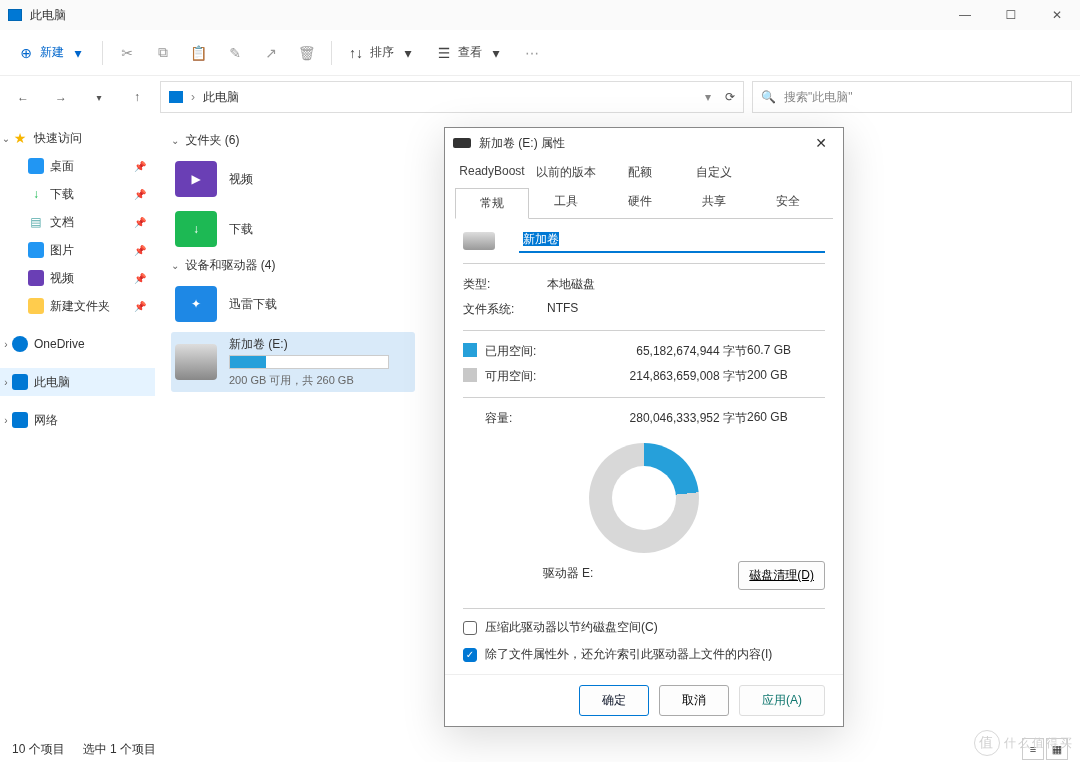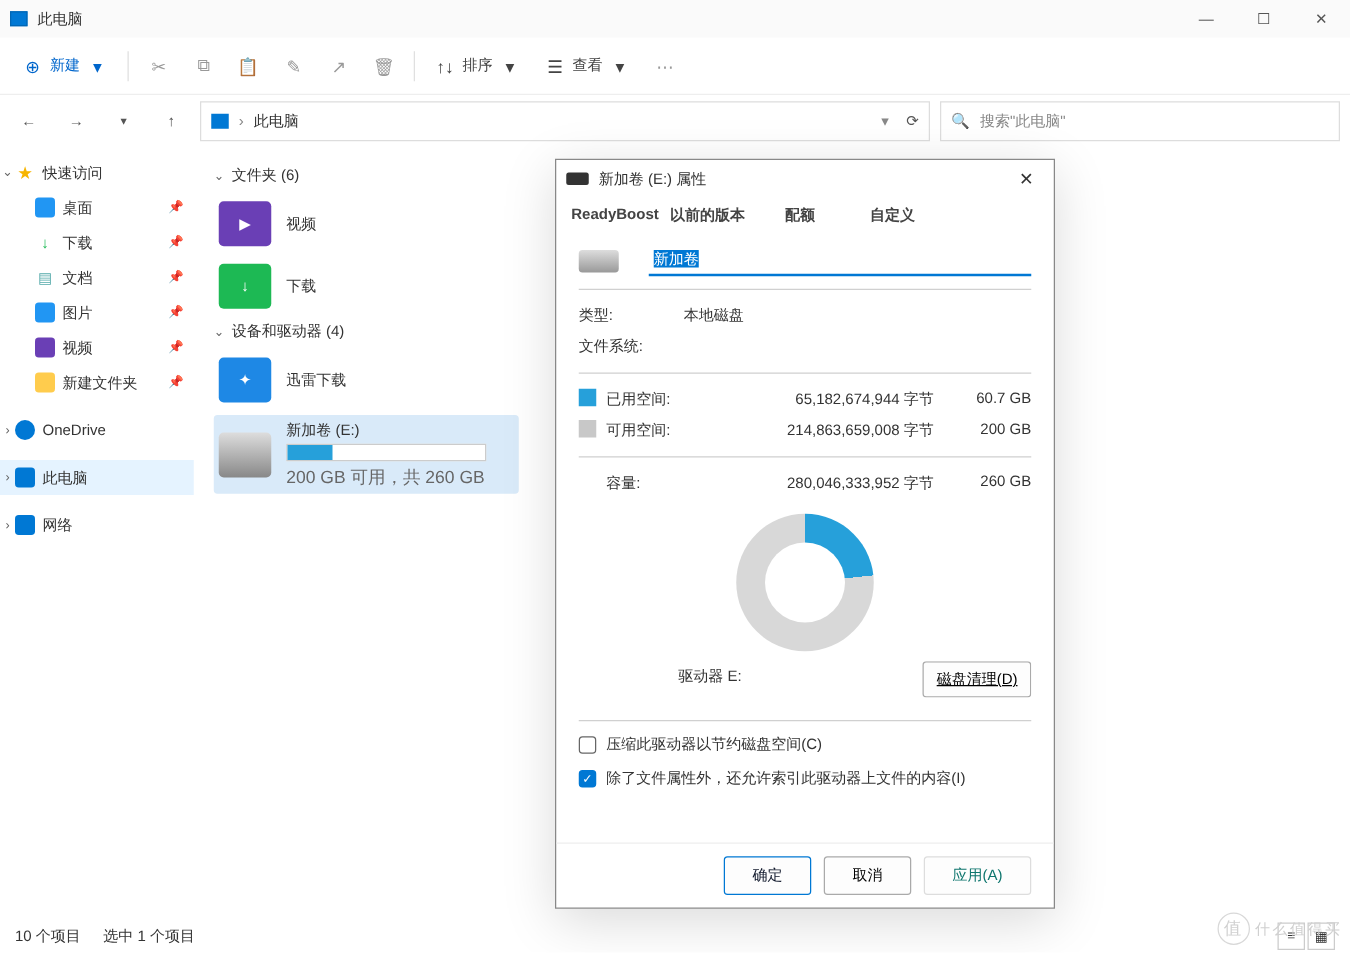--- a/index.html
+++ b/index.html
@@ -34,48 +34,48 @@
 .sbitem .icn { width:16px; height:16px; display:flex; align-items:center; justify-content:center; }
 .sbitem .pin { margin-left:auto; margin-right:8px; color:#888; font-size:10px; }
 .sbindent { padding-left:28px;justify-content:flex-end; }
 
 .content { flex:1; padding:8px 16px; }
 .grphdr { display:flex; align-items:center; gap:6px; color:#333; margin:6px 0 8px; }
 .grphdr .cv { color:#666; font-size:10px; }
 .gitem { display:flex; align-items:center; gap:12px; padding:4px; margin-bottom:6px; width:244px; border-radius:3px; }
 .gitem.sel { background:#d9eaf9; }
 .gicon { width:42px; height:36px; border-radius:4px; display:flex; align-items:center; justify-content:center; }
-.subline { font-size:14px; color:#666; margin-top:4px; }
+.subline { font-size:11px; color:#666; margin-top:4px; }
 .capbar { width:160px; height:14px; border:1px solid #ccc; margin-top:2px; position:relative; background:#fff; }
 .capbar .fill { position:absolute; left:0; top:0; bottom:0; width:23%; background:#26a0da; }
 
 
 .statusbar { position:absolute; bottom:0; left:0; right:0; height:26px; display:flex; align-items:center; padding:0 12px; gap:18px; font-size:11px; color:#333; background:#fff; }
 .statusbar .vbtns { margin-left:auto; display:flex; gap:2px; }
 .vbtn { width:22px; height:22px; border:1px solid #ccc; display:flex; align-items:center; justify-content:center; font-size:11px; }
 
 
 .dialog { position:absolute; left:444px; top:127px; width:400px; height:600px; background:#fff; border:1px solid #888; box-shadow:0 10px 40px rgba(0,0,0,0.15); display:flex; flex-direction:column; }
 .dlgtitle { height:30px; display:flex; align-items:center; padding:0 8px; gap:8px; }
 .dlgtitle .dicn { width:18px; height:10px; background:#333; border-radius:2px; }
 .dlgtitle .cls { margin-left:auto; font-size:14px; width:28px; text-align:center; }
 .tabs { display:flex; flex-wrap:wrap; padding:0 10px; }
 .tab { padding:6px 0; width:74px; text-align:center; color:#444; }
 .tab.act { border:1px solid #ccc; border-bottom-color:#fff; background:#fff; position:relative; top:1px; }
-.tabrow2 { width:100%; display:flex; border-bottom:1px solid #ccc;font-weight:bold; }
+.tabrow2 { width:100%; display:flex; border-bottom:1px solid #ccc; }
 .dlgbody { flex:1; padding:10px 18px; overflow:hidden; }
 .drow { display:flex; align-items:center; margin-bottom:10px; }
 .dicnbig { width:32px; height:18px; background:linear-gradient(#ddd,#999); border-radius:3px; margin-right:24px; }
 .inp { flex:1; height:24px; border:none; border-bottom:2px solid #0078d4; padding:2px 4px; }
 .inp .sel { background:#0078d4; color:#fff; }
 .hr { border:none; border-top:1px solid #d0d0d0; margin:8px 0; }
 .kvrow { display:flex; padding:4px 0; }
 .kvrow .k { width:84px; }
 .kvrow .v { flex:1; }
-.kvrow .r { text-align:right; width:78px; }
+.kvrow .r { text-align:left; width:78px; }
 .sq { width:14px; height:14px; margin-right:8px; }
 .pie { width:110px; height:110px; border-radius:50%; margin:12px auto 8px; background:conic-gradient(#26a0da 0 84deg,#d8d8d8 84deg 360deg); display:flex; align-items:center; justify-content:center; }
 .pie .hole { width:64px; height:64px; background:#fff; border-radius:50%; }
 .dlabel { text-align:center; margin:4px 0; }
 .cleanbtn { float:right; padding:5px 10px; border:1px solid #aaa; background:#fdfdfd; border-radius:3px;text-decoration:underline; }
 .chkrow { display:flex; align-items:center; gap:8px; margin:10px 0; }
 .chk { width:14px; height:14px; border:1px solid #666; border-radius:3px; display:flex; align-items:center; justify-content:center; font-size:10px; }
 .chk.on { background:#0078d4; border-color:#0078d4; color:#fff; }
 .dlgbtns { height:52px; display:flex; align-items:center; justify-content:flex-end; gap:10px; padding:0 18px; border-top:1px solid #eee; }
 .dbtn { padding:6px 22px; border:1px solid #aaa; background:#fdfdfd; border-radius:3px; }
@@ -296,33 +296,41 @@
     <span>新加卷 (E:) 属性</span>
     <div class="cls">✕</div>
   </div>
   <div class="tabs">
     <div class="tabrow2" style="border-bottom:none">
       <div class="tab">ReadyBoost</div>
       <div class="tab">以前的版本</div>
       <div class="tab">配额</div>
       <div class="tab">自定义</div>
     </div>
+    <div class="tabrow2">
+      <div class="tab act">常规</div>
+      <div class="tab">工具</div>
+      <div class="tab">硬件</div>
+      <div class="tab">共享</div>
+      <div class="tab">安全</div>
+    </div>
   </div>
   <div class="dlgbody">
     <div class="drow">
       <div class="dicnbig"></div>
       <div class="inp"><span class="sel">新加卷</span></div>
     </div>
     <hr class="hr">
     <div class="kvrow">
         <span class="k">类型:</span>
         <span class="v">本地磁盘</span>
       </div>
     <div class="kvrow">
         <span class="k">文件系统:</span>
+        <span class="v">NTFS</span>
       </div>
     <hr class="hr">
     <div class="kvrow">
         <span class="sq" style="background:#26a0da"></span>
         <span style="width:70px">已用空间:</span>
         <span class="v" style="text-align:right">65,182,674,944 字节</span>
         <span class="r">60.7 GB</span>
       </div>
     <div class="kvrow">
         <span class="sq" style="background:#c8c8c8"></span>

